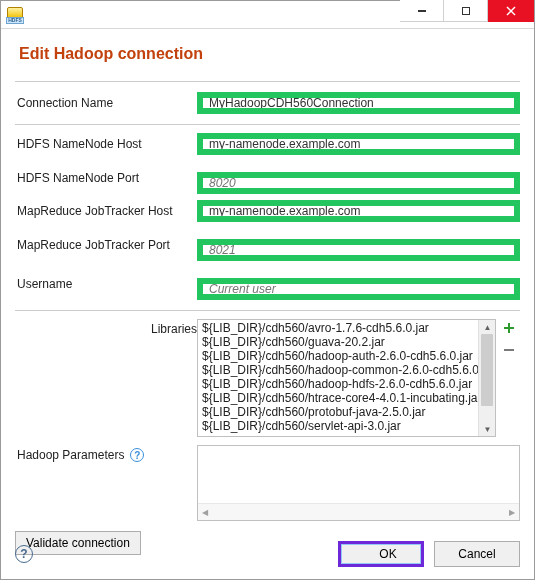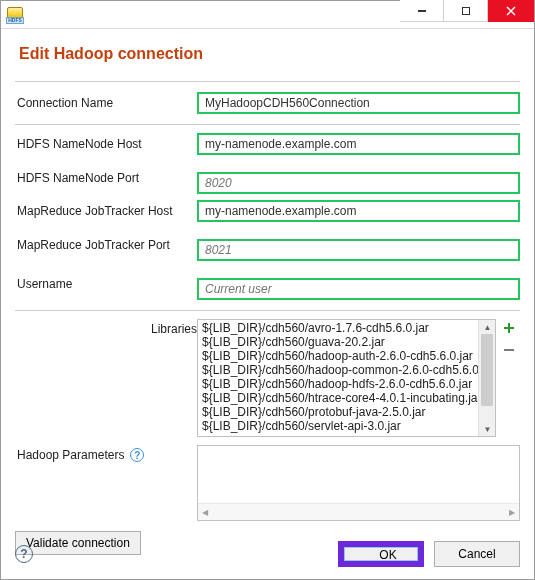--- a/index.html
+++ b/index.html
@@ -97,21 +97,21 @@
     align-items: center;
     margin-bottom: 6px;
   }
   .field-label {
     width: 182px;
     padding-left: 2px;
   }
   .field-input {
     flex: 1;
     height: 22px;
-    border: 2px solid #22c55e;
+    border: 6px solid #22c55e;
     padding: 2px 6px;
     font-family: inherit;
     font-size: 12px;
     color: #333;
   }
   .field-input.placeholder {
     color: #9e9e9e;
     font-style: italic;
     margin-top: 11px;
   }
@@ -257,21 +257,21 @@
   .footer .spacer { flex: 1; }
   .footer button {
     width: 86px; height: 26px;
     border: 1px solid #adadad;
     background: #f0f0f0;
     font-family: inherit;
     font-size: 12px;
     margin-left: 10px;
   }
   .footer button.ok {
-    border: 6px solid #6d28d9;
+    border: 3px solid #6d28d9;
     box-shadow: 0 0 0 1px #94c8f5 inset;
     padding-left: 20px;
   }
 
   .window { position: relative; }
 </style>
 </head>
 <body>
 
 <div class="window">

